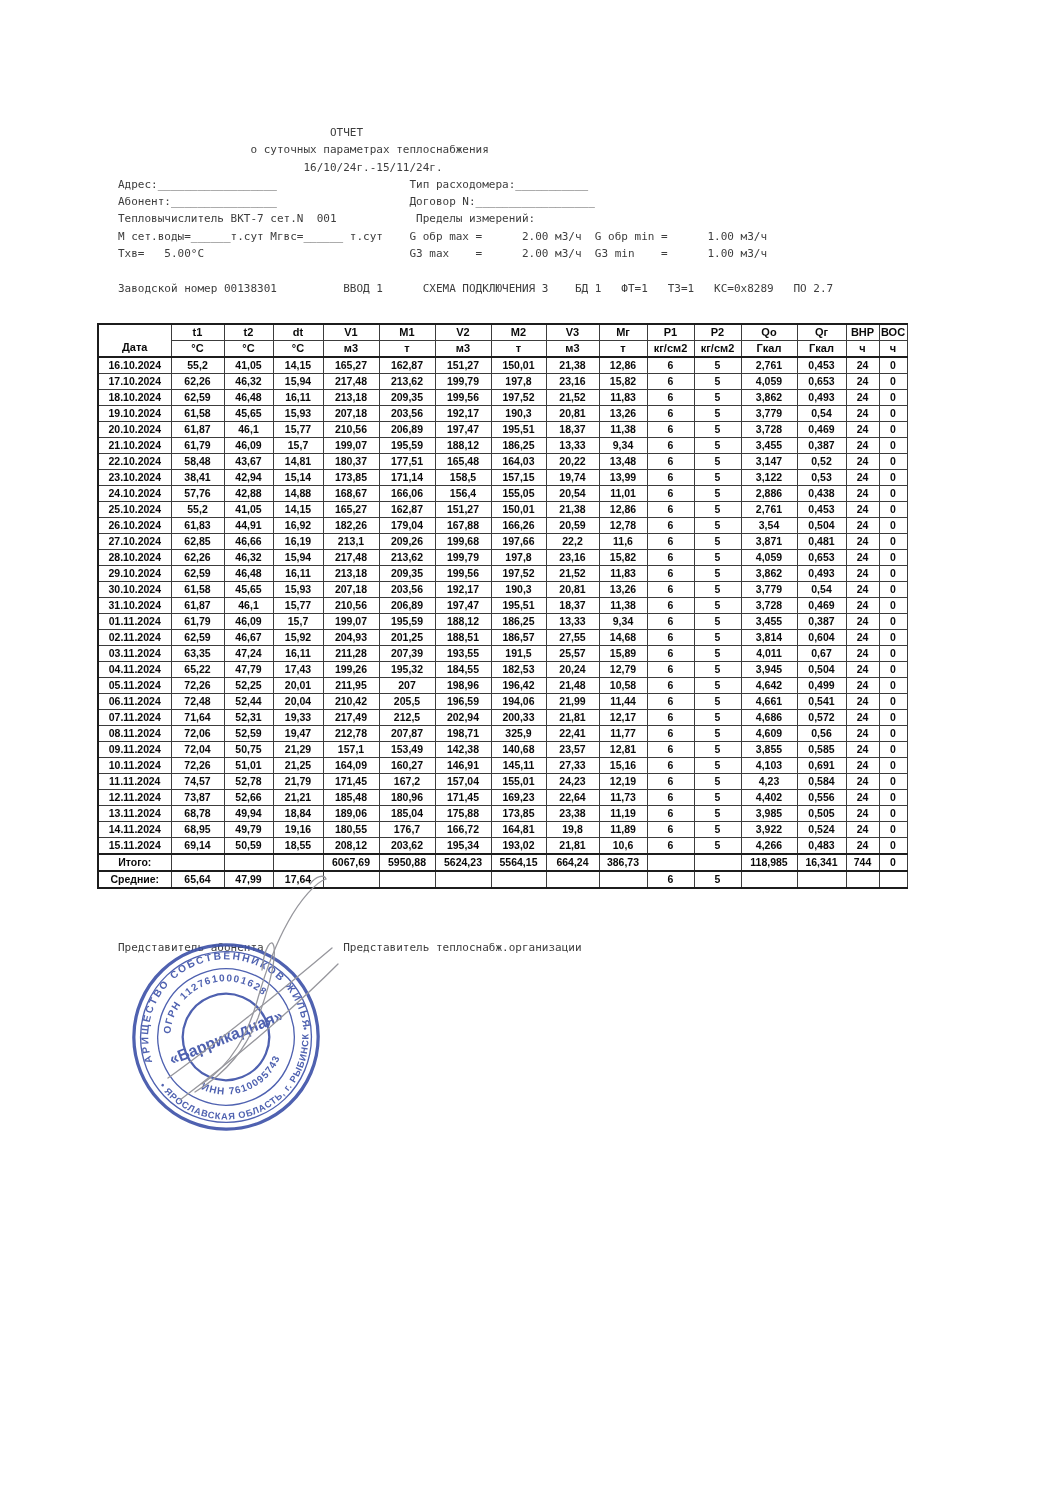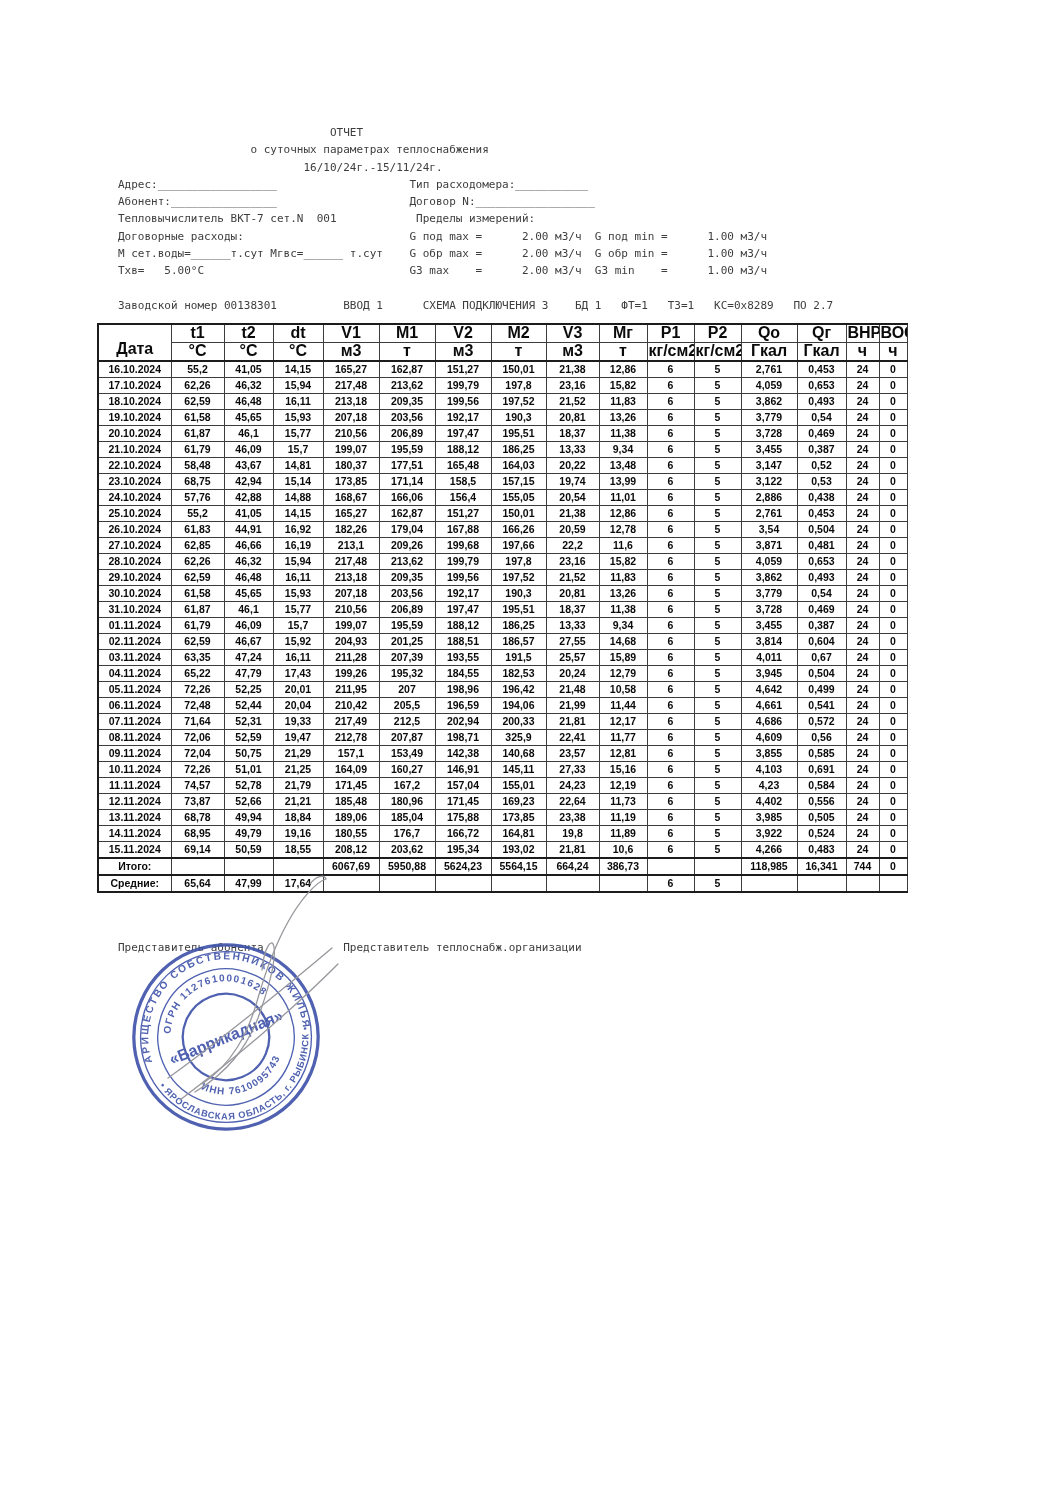--- a/index.html
+++ b/index.html
@@ -15,21 +15,21 @@
       font-size:11px;line-height:17px;white-space:pre;}
   
   table.report{position:absolute;left:97px;top:323px;width:841px;
       border-collapse:collapse;table-layout:fixed;
       border:2.6px solid #1c1c1c;
       font-family:"Liberation Sans",sans-serif;font-weight:700;color:#0a0a0a;}
   table.report th,table.report td{
       border:1.4px solid #3c3c3c;height:15px;padding:0 1px;
       text-align:center;vertical-align:middle;
       font-size:10.5px;line-height:1.05;font-weight:700;overflow:hidden;white-space:nowrap;}
-  table.report thead th{font-size:16px;}
+  table.report thead th{font-size:11px;}
   table.report thead{border-bottom:2.4px solid #1c1c1c;}
   table.report th.date-head{vertical-align:bottom;padding-bottom:2px;}
   table.report tr.heavy{border-top:2.2px solid #1c1c1c;margin-top:26px;}
   table.report tr.heavy td{border-top:2.2px solid #1c1c1c;}
   table.report td.label-cell{text-align:center;}
   
   .stamp-wrap{position:absolute;left:130px;top:941px;width:192px;height:192px;
       transform:rotate(-22deg);opacity:0.9;pointer-events:none;}
   .stamp-wrap svg{width:100%;height:100%;}
   .stamp-text{font-family:"Liberation Sans",sans-serif;font-weight:700;}
@@ -42,21 +42,20 @@
 
 <div class="page">
 
   <div class="doc-header" id="doc-header">
       <div>                                ОТЧЕТ</div>
       <div>                    о суточных параметрах теплоснабжения</div>
       <div>                            16/10/24г.-15/11/24г.</div>
       <div>Адрес:__________________                    Тип расходомера:___________</div>
       <div>Абонент:________________                    Договор N:__________________</div>
       <div>Тепловычислитель ВКТ-7 сет.N  001            Пределы измерений:</div>
-      <div>Договорные расходы:                         G под max =      2.00 м3/ч  G под min =      1.00 м3/ч</div>
       <div>М сет.воды=______т.сут Мгвс=______ т.сут    G обр max =      2.00 м3/ч  G обр min =      1.00 м3/ч</div>
       <div>Тхв=   5.00°С                               G3 max    =      2.00 м3/ч  G3 min    =      1.00 м3/ч</div>
       <div> </div>
       <div>Заводской номер 00138301          ВВОД 1      СХЕМА ПОДКЛЮЧЕНИЯ 3    БД 1   ФТ=1   Т3=1   КС=0x8289   ПО 2.7</div>
     </div>
 
   <table class="report" id="report-table">
       <colgroup>
         <col style="width: 73px;">
         <col style="width: 53px;">
@@ -244,21 +243,21 @@
           <td>6</td>
           <td>5</td>
           <td>3,147</td>
           <td>0,52</td>
           <td>24</td>
           <td>0</td>
           <td></td>
         </tr>
         <tr>
           <td>23.10.2024</td>
-          <td>68,75</td>
+          <td>38,41</td>
           <td>42,94</td>
           <td>15,14</td>
           <td>173,85</td>
           <td>171,14</td>
           <td>158,5</td>
           <td>157,15</td>
           <td>19,74</td>
           <td>13,99</td>
           <td>6</td>
           <td>5</td>

